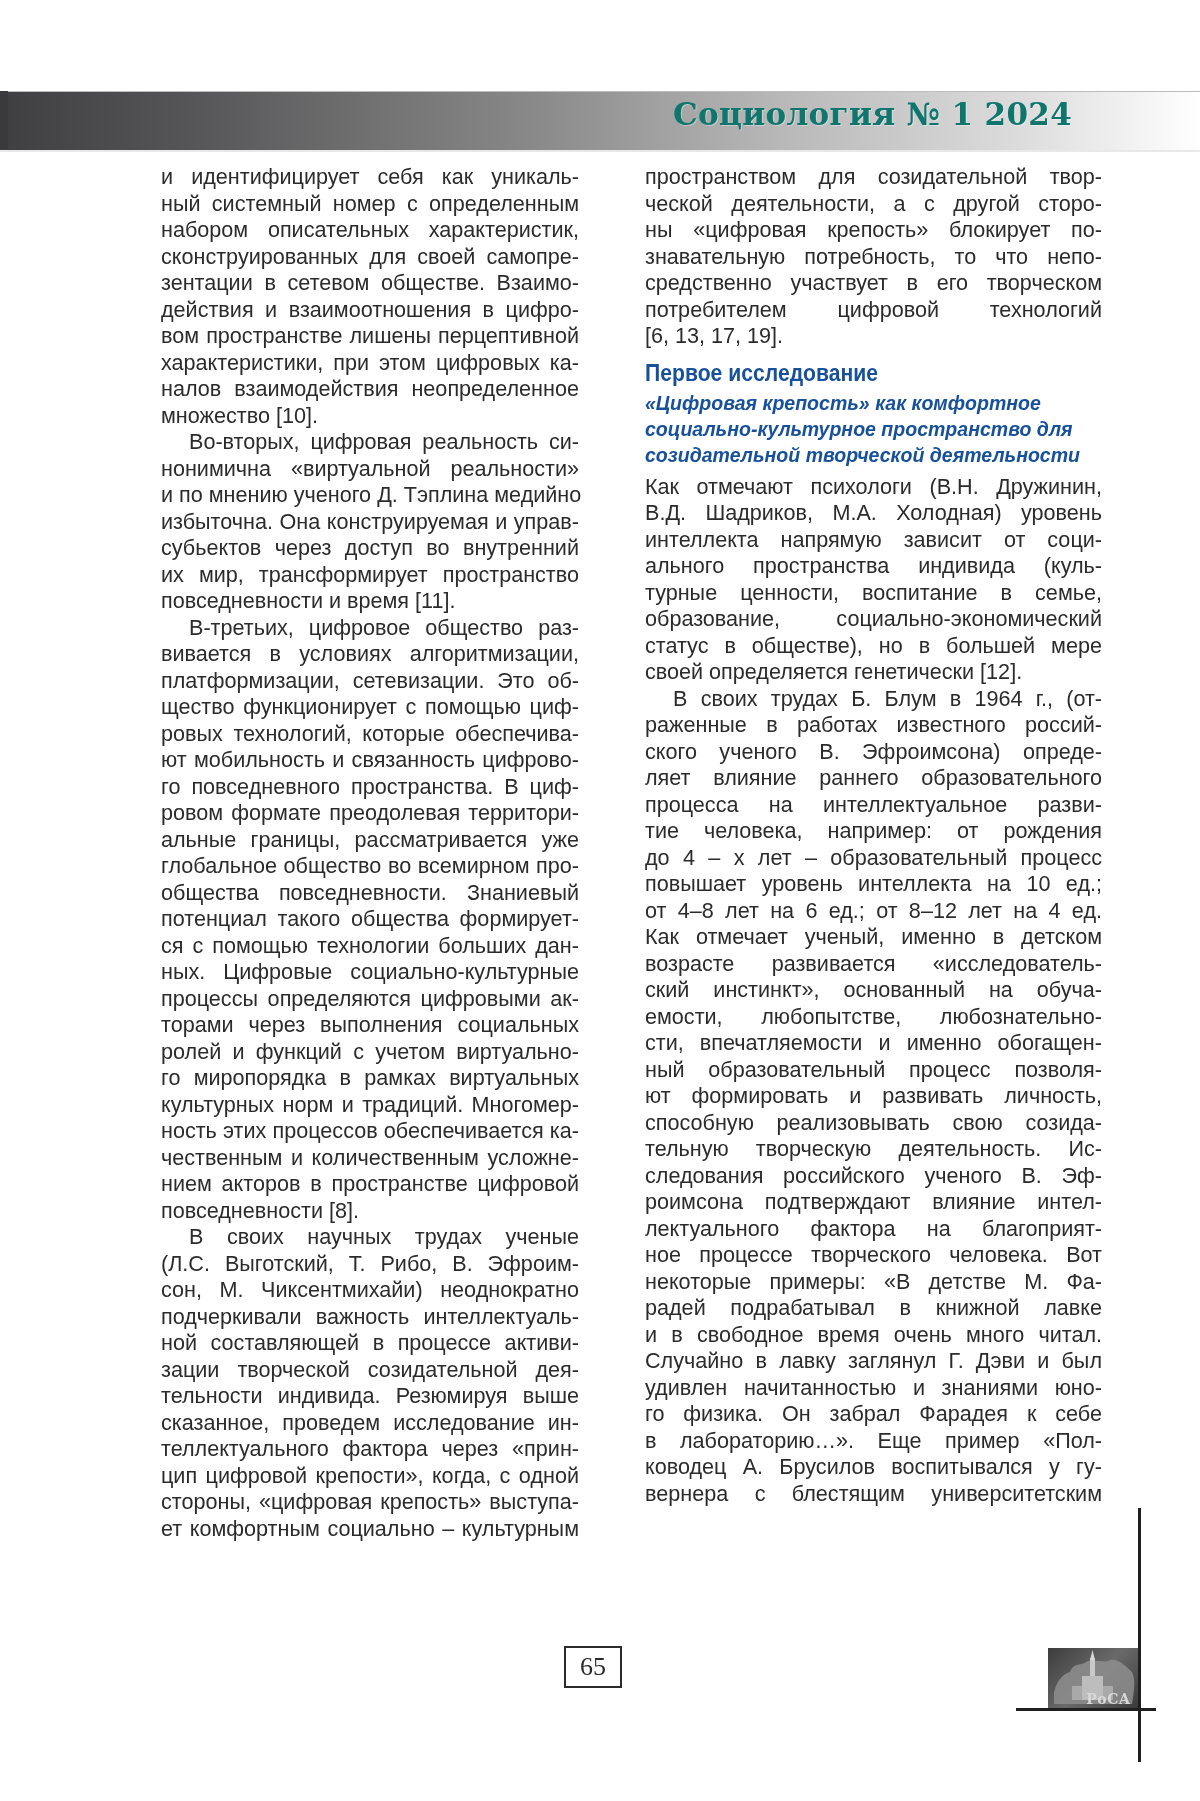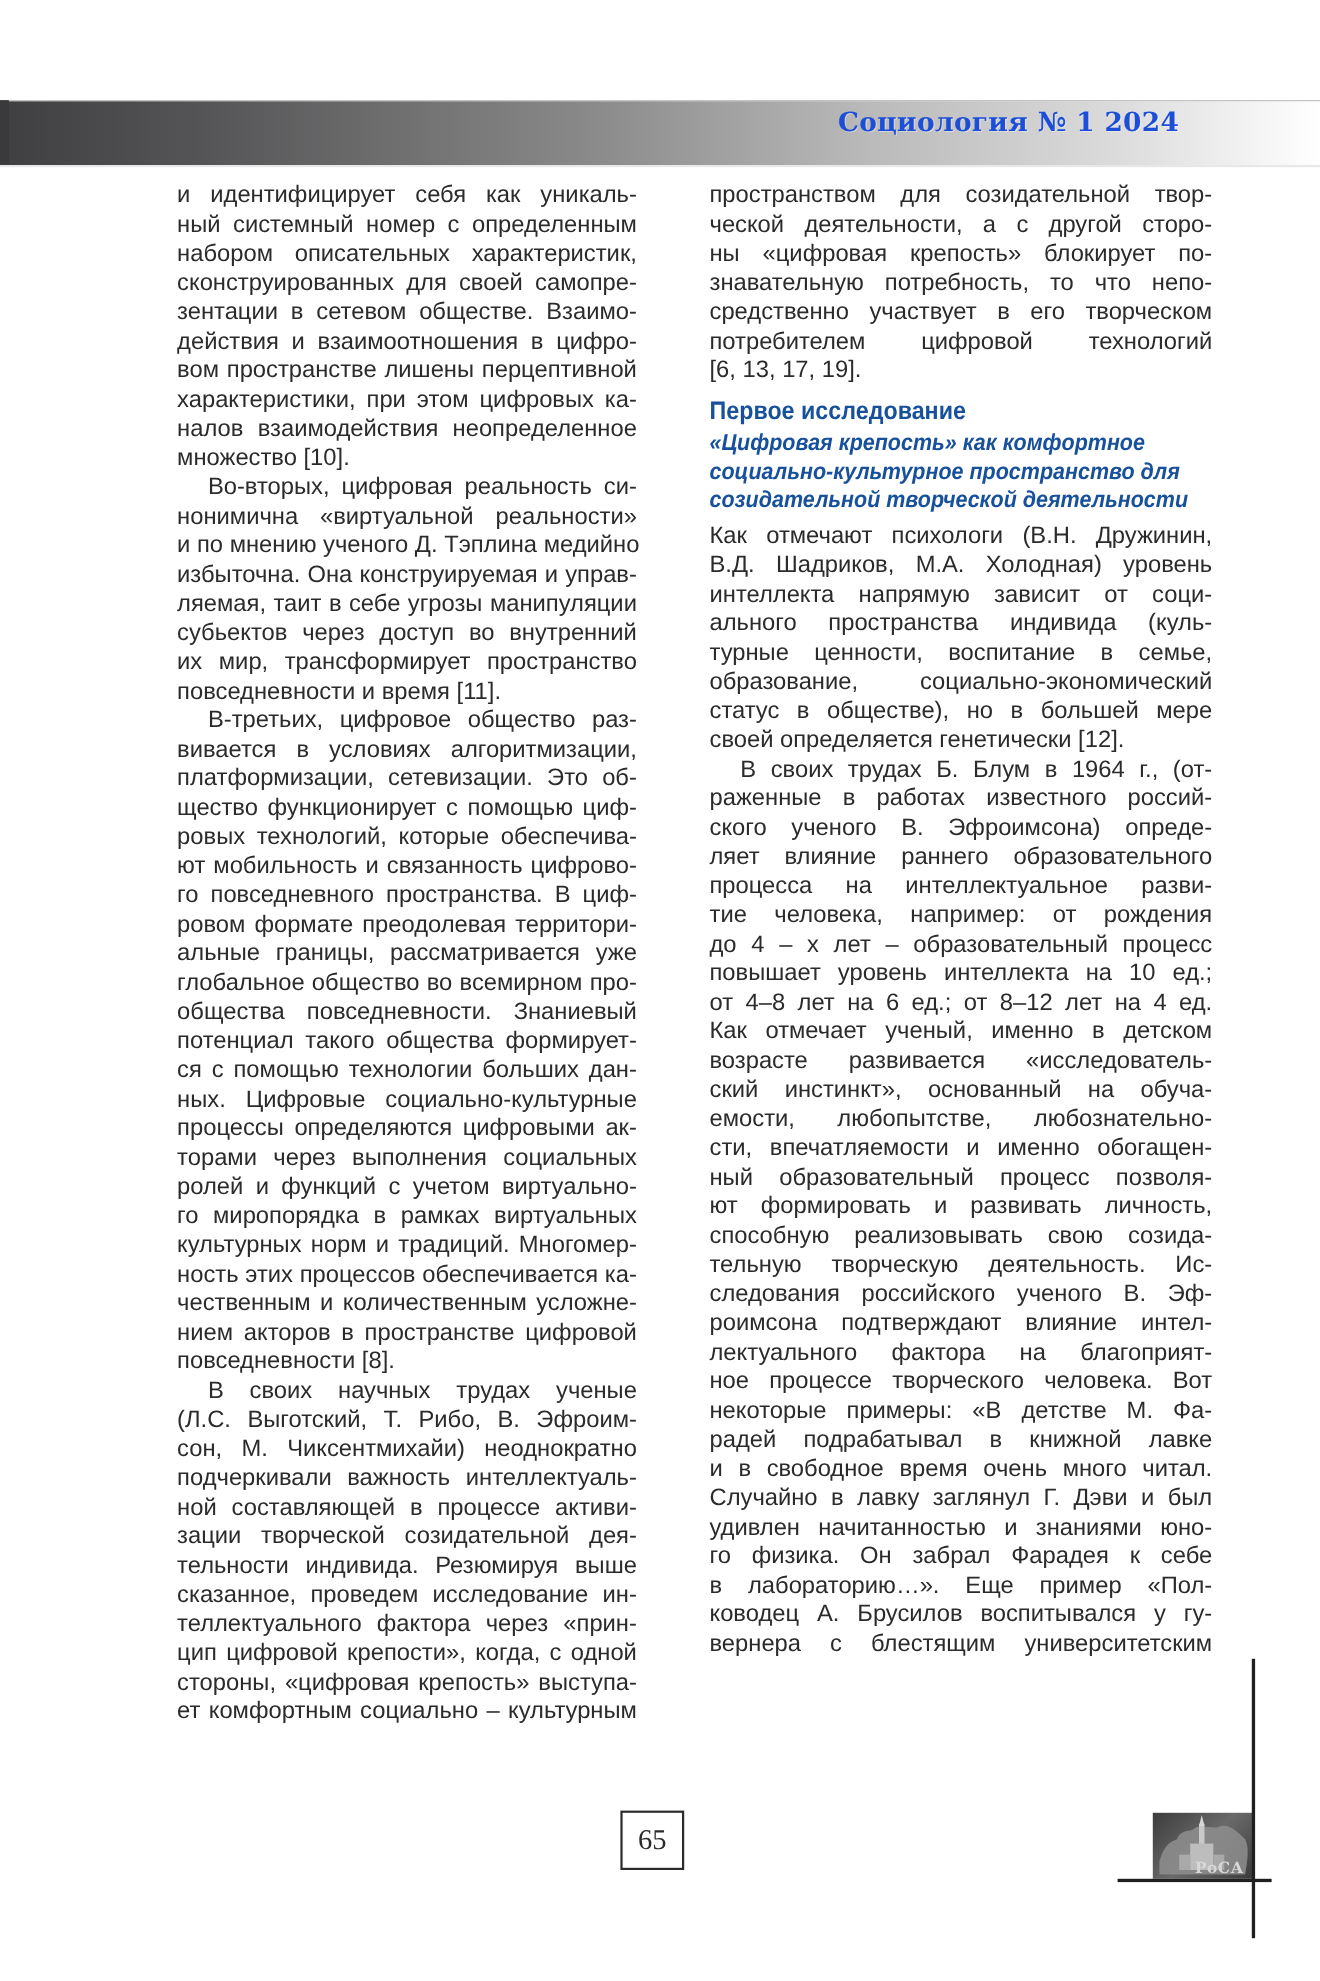--- a/index.html
+++ b/index.html
@@ -11,21 +11,21 @@
       border-top: 1px solid #bdbdbd;
       border-bottom: 2px solid #e8e8e8;
     }
     .header-edge {
       position: absolute; left: 0; top: 91px; width: 8px; height: 58px;
       background: #3a3a3c;
     }
     .journal-title {
       position: absolute; right: 128px; top: 96px;
       font-family: "DejaVu Serif", serif; font-weight: bold;
-      font-size: 24px; color: #1d4ed8; letter-spacing: 0.3px;
+      font-size: 31px; color: #0f766e; letter-spacing: 0.3px;
       text-shadow: 1px 1px 0 rgba(255,255,255,0.35);
       white-space: nowrap;
     }
 
     .col {
       position: absolute; top: 164px;
       font-family: "Liberation Sans", sans-serif;
       font-size: 21.6px; line-height: 26.5px; color: #2b2b2b;
     }
     .col-left { left: 161px; width: 418px; }
@@ -42,21 +42,21 @@
       white-space: nowrap;
     }
     .subheading-block { margin-top: 2px; margin-bottom: 6px; }
     .subheading-line {
       display: block; font-family: "Liberation Sans", sans-serif; font-weight: bold; font-style: italic;
       font-size: 21px; line-height: 26px; color: #17509b;
       white-space: nowrap; transform: scaleX(0.93); transform-origin: left;
     }
 
     .page-number {
-      position: absolute; left: 564px; top: 1646px; width: 58px; height: 54px;
+      position: absolute; left: 564px; top: 1646px; width: 58px; height: 42px;
       border: 2px solid #2b2b2b; box-sizing: border-box;
       font-family: "Liberation Serif", serif; font-size: 26px; color: #2b2b2b;
       display: flex; align-items: center; justify-content: center;
     }
 
     .corner-vline {
       position: absolute; left: 1138px; top: 1508px; width: 3px; height: 254px; background: #1f1f1f;
     }
     .corner-hline {
       position: absolute; left: 1016px; top: 1708px; width: 140px; height: 3px; background: #1f1f1f;
@@ -90,21 +90,20 @@
       <span class="line">зентации в сетевом обществе. Взаимо-</span>
       <span class="line">действия и взаимоотношения в цифро-</span>
       <span class="line">вом пространстве лишены перцептивной</span>
       <span class="line">характеристики, при этом цифровых ка-</span>
       <span class="line">налов взаимодействия неопределенное</span>
       <span class="line last">множество [10].</span>
       <span class="line indent">Во-вторых, цифровая реальность си-</span>
       <span class="line">нонимична «виртуальной реальности»</span>
       <span class="line">и по мнению ученого Д. Тэплина медийно</span>
       <span class="line">избыточна. Она конструируемая и управ-</span>
-      <span class="line">ляемая, таит в себе угрозы манипуляции</span>
       <span class="line">субьектов через доступ во внутренний</span>
       <span class="line">их мир, трансформирует пространство</span>
       <span class="line last">повседневности и время [11].</span>
       <span class="line indent">В-третьих, цифровое общество раз-</span>
       <span class="line">вивается в условиях алгоритмизации,</span>
       <span class="line">платформизации, сетевизации. Это об-</span>
       <span class="line">щество функционирует с помощью циф-</span>
       <span class="line">ровых технологий, которые обеспечива-</span>
       <span class="line">ют мобильность и связанность цифрово-</span>
       <span class="line">го повседневного пространства. В циф-</span>

